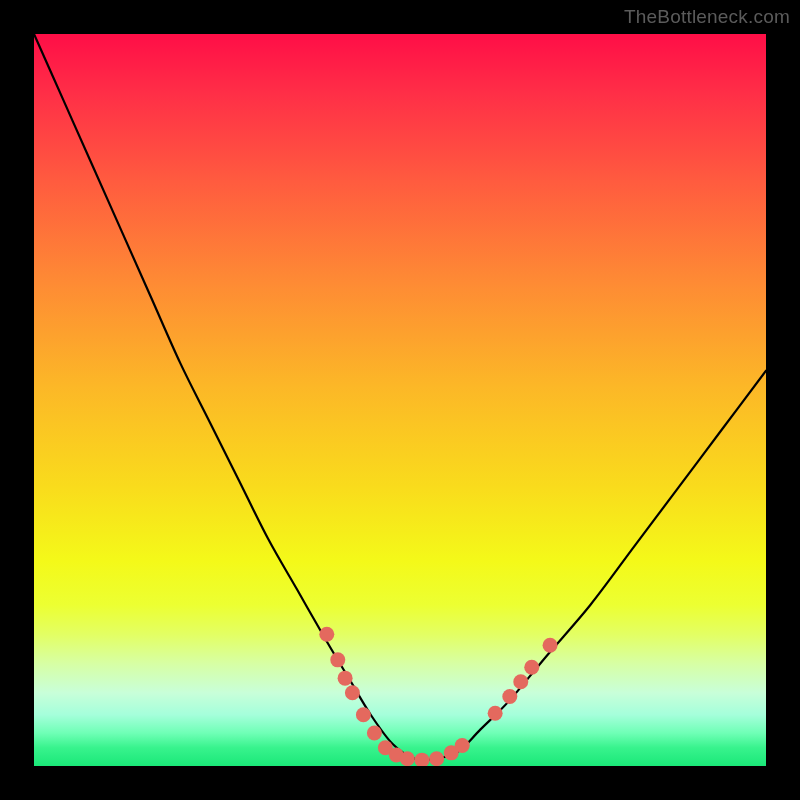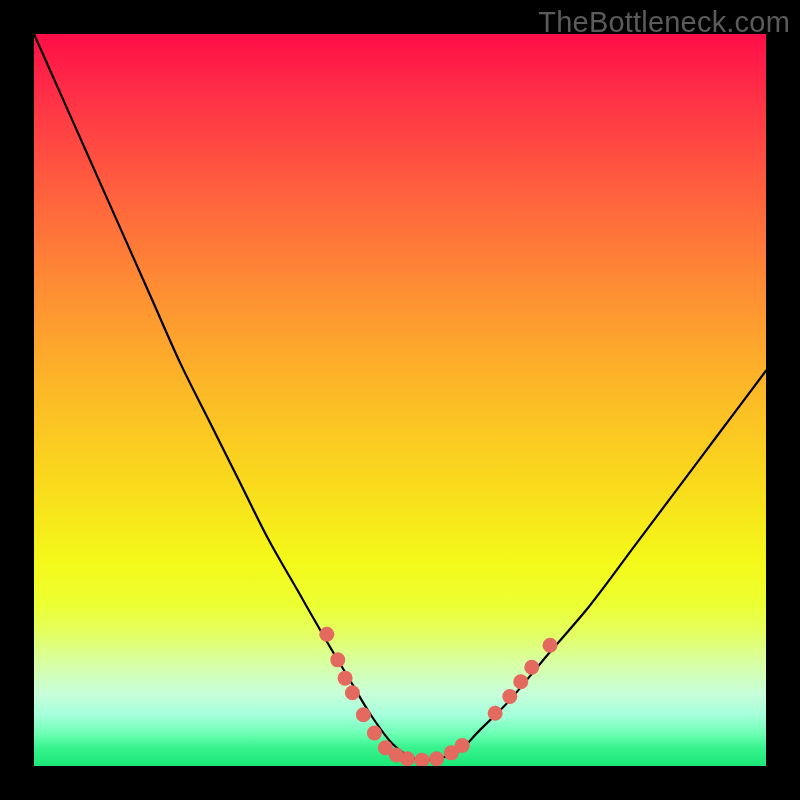--- a/index.html
+++ b/index.html
@@ -53,21 +53,21 @@
     position: absolute;
     inset: 0;
     width: 732px;
     height: 732px;
   }
   .watermark {
     position: absolute;
     top: 6px;
     right: 10px;
     color: #5b5b5b;
-    font-size: 29px;
+    font-size: 19px;
     letter-spacing: 0.2px;
     font-weight: 400;
   }
 </style>
 </head>
 <body>
 
 <div class="frame">
   <div class="plot-area">
     <div class="gradient"></div>

